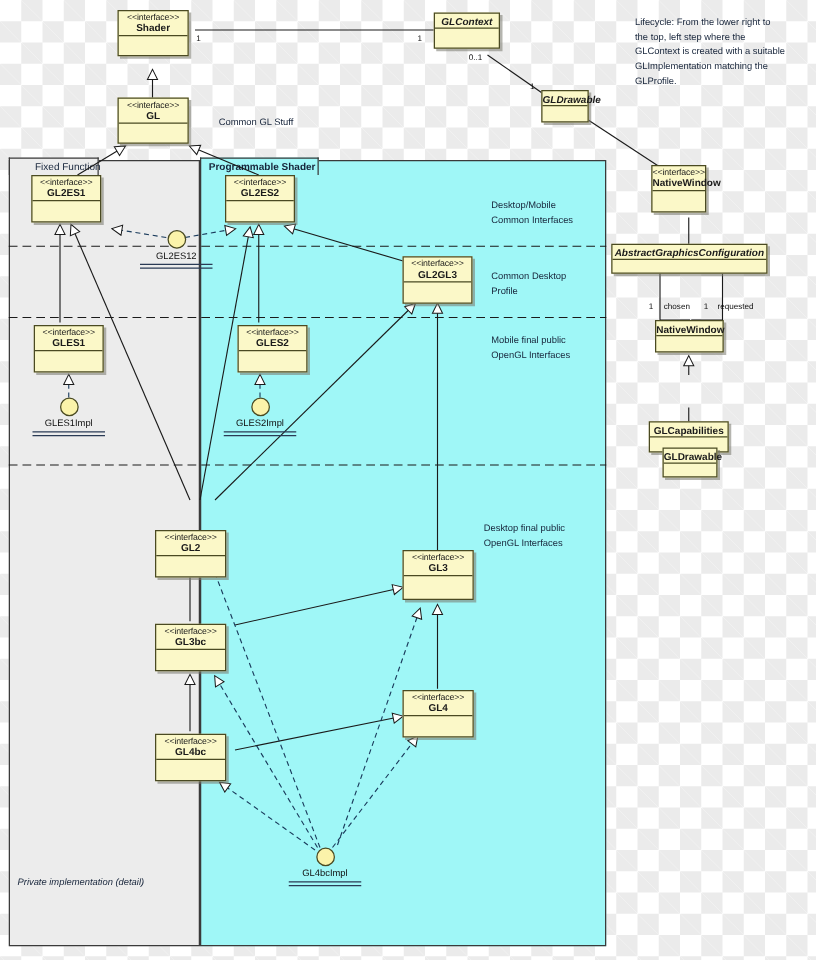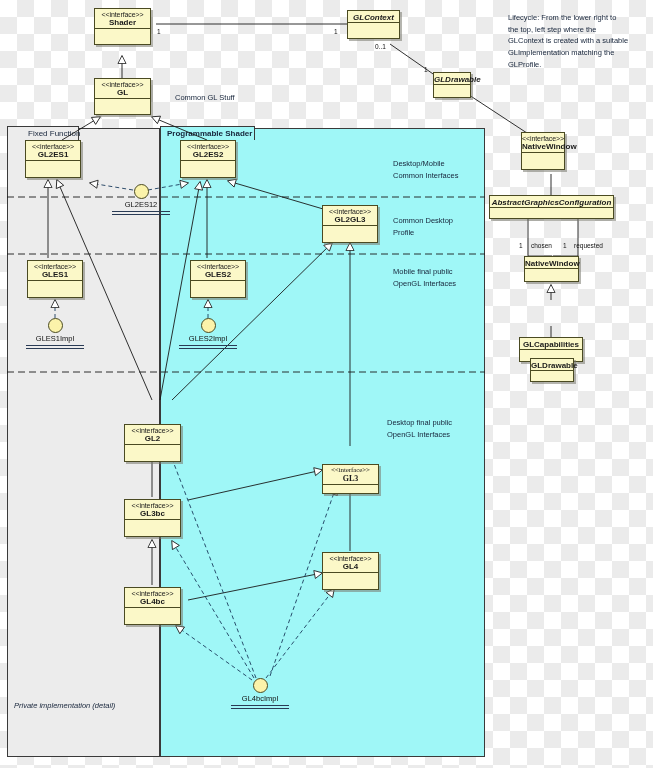--- a/index.html
+++ b/index.html
@@ -267,21 +267,21 @@
 </div>
 
 <div class="uml" style="left:124px;top:424px;width:57px;height:38px;">
   <div class="hdr">
       <span class="stereo">&lt;&lt;interface&gt;&gt;</span>
   <span class="nm">GL2</span>
     </div>
   <div class="sep"></div>
 </div>
 
-<div class="uml" style="left:322px;top:464px;width:57px;height:30px;font-family:Liberation Serif, serif;">
+<div class="uml" style="left:322px;top:440px;width:57px;height:40px;">
   <div class="hdr">
       <span class="stereo">&lt;&lt;interface&gt;&gt;</span>
   <span class="nm">GL3</span>
     </div>
   <div class="sep"></div>
 </div>
 
 <div class="uml" style="left:124px;top:499px;width:57px;height:38px;">
   <div class="hdr">
       <span class="stereo">&lt;&lt;interface&gt;&gt;</span>

